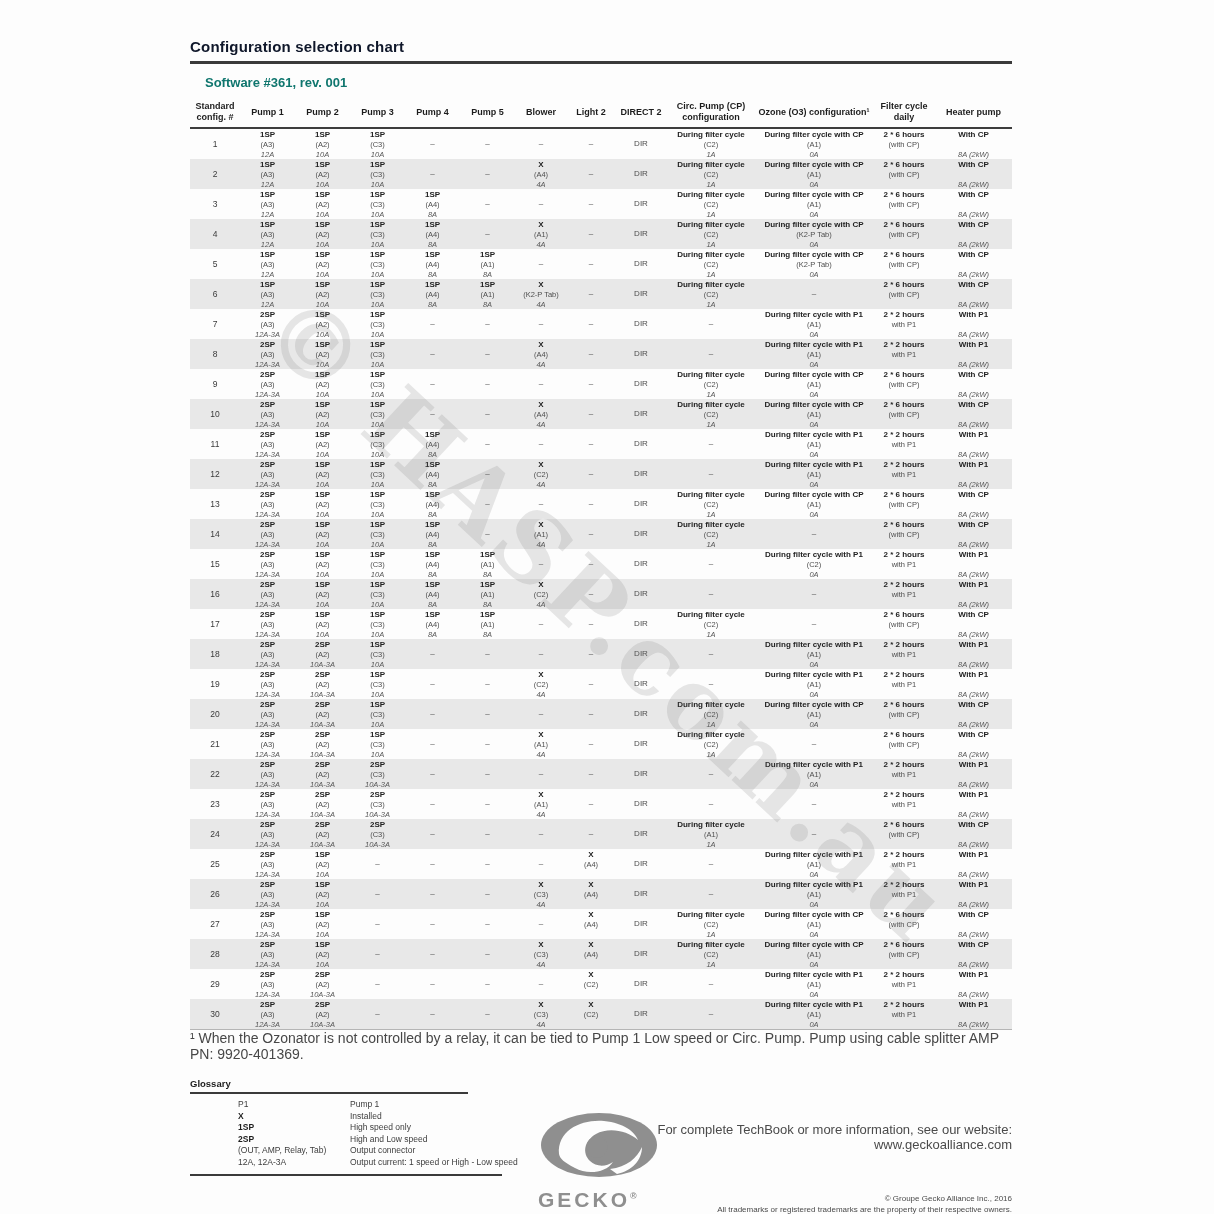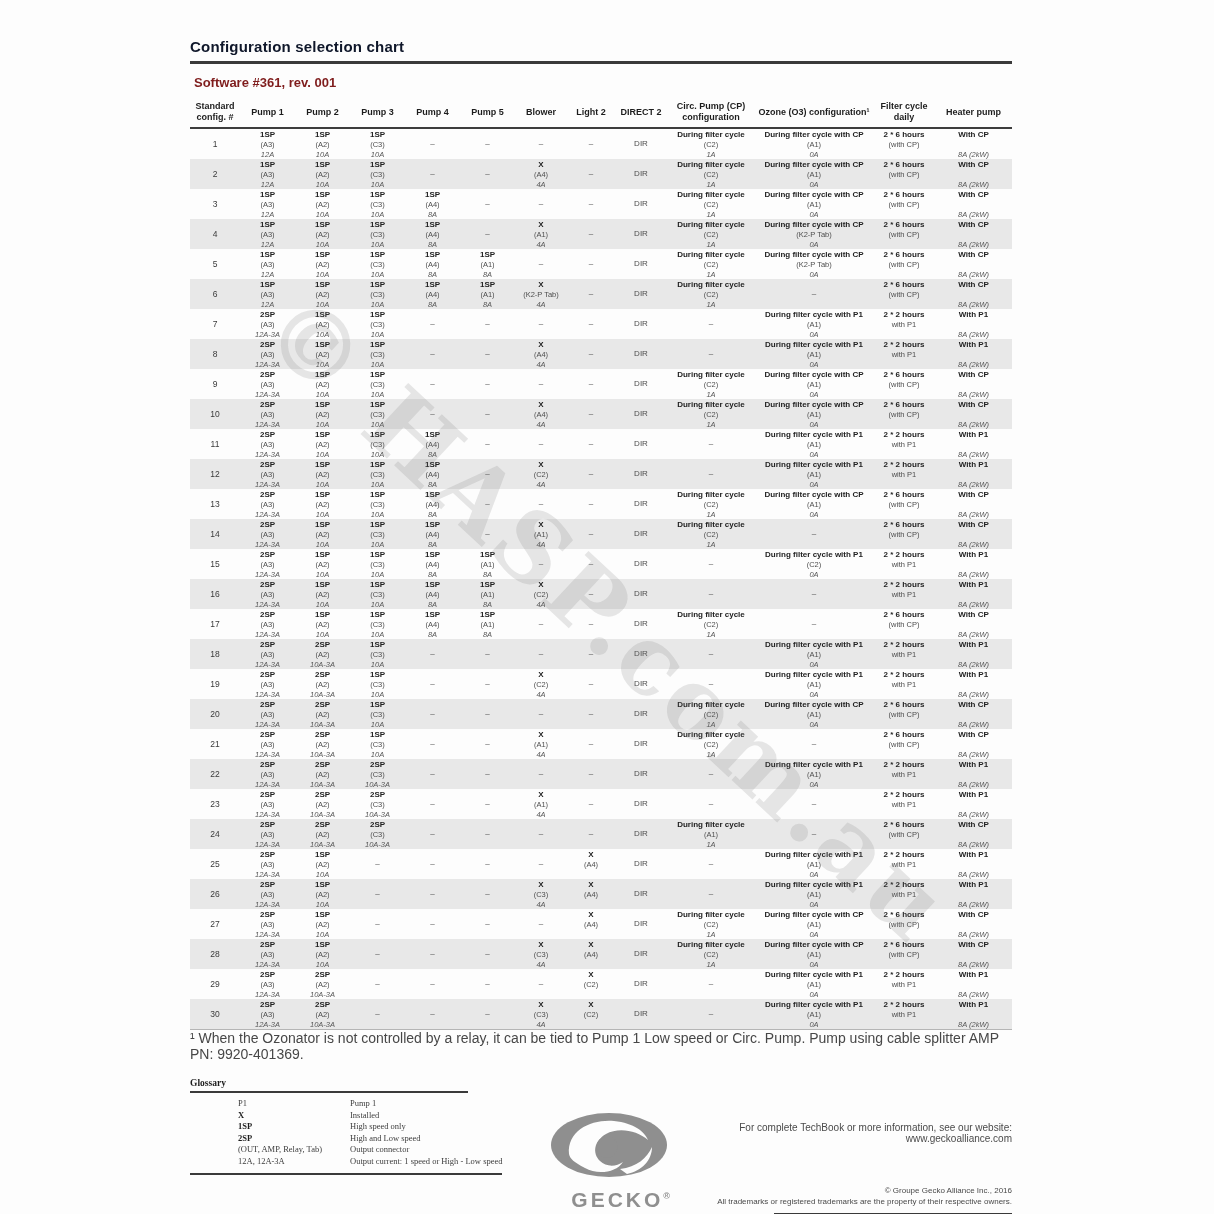--- a/index.html
+++ b/index.html
@@ -1,21 +1,21 @@
 <!DOCTYPE html>
 <html><head>
 <meta charset="utf-8">
 <style>
   html,body{margin:0;padding:0;background:#fff;}
   .page{position:relative;width:1214px;height:1214px;background:#fdfdfd;overflow:hidden;
         font-family:"Liberation Sans",sans-serif;color:#2e2e2e;}
   .content{position:absolute;left:190px;top:0;width:822px;}
   .doc-title{margin:38px 0 0 0;font-size:15px;font-weight:bold;color:#0f172a;letter-spacing:.2px;}
   .title-rule{height:3px;background:#3a3a3a;margin-top:6px;}
-  .doc-subtitle{margin:11px 0 0 4px;font-size:13px;font-weight:bold;color:#7f1d1d;}
+  .doc-subtitle{margin:11px 0 0 15px;font-size:13px;font-weight:bold;color:#0f766e;}
 
   table{border-collapse:collapse;table-layout:fixed;width:822px;margin-top:7px;}
   col.c0{width:50px}col.c1{width:55px}col.c2{width:55px}col.c3{width:55px}col.c4{width:55px}
   col.c5{width:55px}col.c6{width:52px}col.c7{width:48px}col.c8{width:52px}
   col.c9{width:88px}col.c10{width:118px}col.c11{width:62px}col.c12{width:77px}
   th{font-size:9px;font-weight:bold;color:#1d1d1d;vertical-align:middle;height:30px;
      border-bottom:2px solid #3d3d3d;padding:0 2px;line-height:11px;text-align:center;}
   td{padding:0;vertical-align:top;height:30px;}
   tr.shade td{background:#e8e8e8;}
   tbody tr:last-child td{border-bottom:1px solid #b5b5b5;}
@@ -24,37 +24,37 @@
   .cell.one{justify-content:center;padding-top:0;}
   .l1{font-size:8px;font-weight:bold;line-height:10px;color:#222;}
   .l2{font-size:7.5px;line-height:9.5px;color:#4d4d4d;}
   .l3{font-size:7.5px;line-height:9.5px;font-style:italic;color:#585858;}
   .sp{flex:1;min-height:5px;}
   .single{font-size:8px;line-height:10px;color:#4d4d4d;}
   .num{font-size:8.5px;line-height:10px;color:#3a3a3a;}
 
   .footnote{margin-top:0;font-size:14px;color:#474747;}
 
-  .glossary{margin-top:16px;font-family:Liberation Serif, serif;}
+  .glossary{margin-top:16px;}
   .gloss-title{font-size:9.5px;font-weight:bold;color:#1d1d1d;width:278px;
                border-bottom:2px solid #3a3a3a;padding-bottom:3px;}
   .gitems{margin-top:5px;}
   .grow{display:flex;font-size:8.5px;line-height:11.5px;color:#3d3d3d;padding-left:48px;}
   .gterm{width:112px;flex:none;}
   .gterm.gb{font-weight:bold;color:#1d1d1d;}
   .gdef{flex:1;}
   .left-foot-rule{width:312px;height:2px;background:#3a3a3a;margin-top:6px;}
   .doc-id-row{display:flex;gap:58px;margin-top:10px;font-size:9.5px;color:#3d3d3d;}
 
-  .logo-block{position:absolute;left:538px;top:1112px;width:132px;text-align:right;}
+  .logo-block{position:absolute;left:538px;top:1112px;width:132px;text-align:left;}
   .logo-text{font-size:21px;font-weight:bold;color:#8f8f8f;letter-spacing:3px;margin-top:2px;}
   .logo-text sup{font-size:9px;letter-spacing:0;}
 
   .right-foot{position:absolute;right:202px;top:1122px;width:360px;text-align:right;}
-  .rf-note{font-size:10px;color:#4a4a4a;}
+  .rf-note{font-size:13px;color:#4a4a4a;}
   .rf-copy{font-size:8px;color:#4a4a4a;margin-top:42px;text-align:right;}
   .rf-tm{font-size:8px;color:#4a4a4a;margin-top:2px;}
   .rf-rule{height:2px;background:#3a3a3a;margin-top:7px;width:238px;margin-left:auto;}
   .rf-site{font-size:9.5px;color:#3d3d3d;margin-top:24px;}
 
   .watermark{position:absolute;left:50%;top:618px;transform:translate(-50%,-50%) rotate(43deg);
              font-family:"DejaVu Serif",serif;font-size:96px;letter-spacing:4px;white-space:nowrap;
              color:rgba(110,110,110,0.17);z-index:6;pointer-events:none;font-weight:bold;}
 </style>
 </head>

